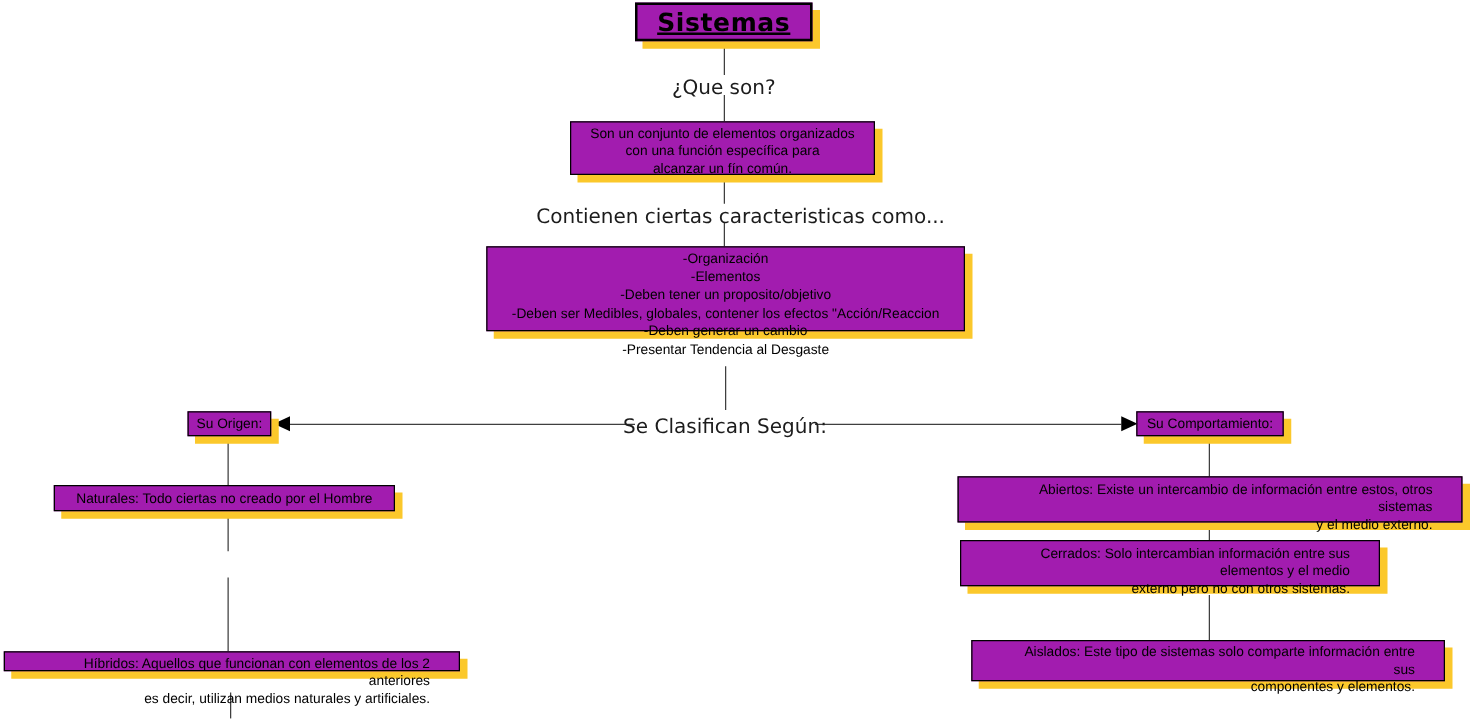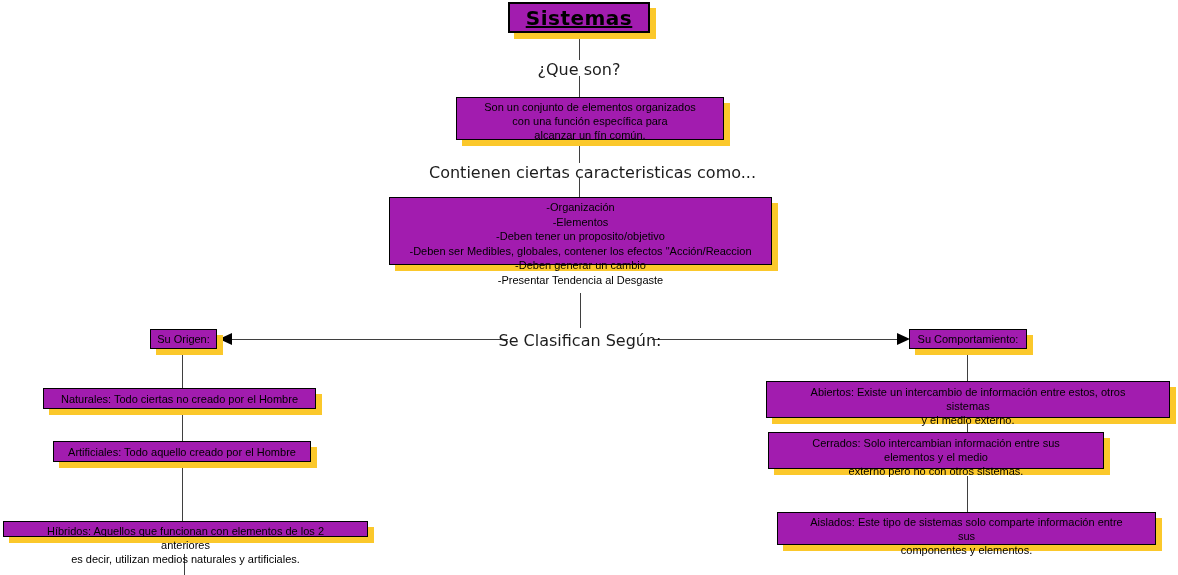--- a/index.html
+++ b/index.html
@@ -16,21 +16,21 @@
     background: #a21caf;
     border: 1px solid #000000;
     box-shadow: 6px 6px 0 #fbc82b;
     font-size: 11px;
     line-height: 14px;
     color: #000000;
     white-space: pre-line;
     box-sizing: border-box;
   }
   .node.center { text-align: center; padding: 2px 4px; }
-  .node.leftalign { text-align: center; padding: 3px 23px; }
+  .node.leftalign { text-align: right; padding: 3px 23px; }
   .node.pill {
     display: flex;
     align-items: center;
     justify-content: center;
     padding: 4px 2px;
     white-space: nowrap;
   }
   .title-node {
     font-family: "DejaVu Sans", sans-serif;
     font-weight: bold;
@@ -88,40 +88,39 @@
   <div class="vline" style="left:184px;top:554px;height:21px"></div>
 
   <div class="vline" style="left:967px;top:349px;height:33px"></div>
   <div class="vline" style="left:967px;top:417px;height:23px"></div>
   <div class="vline" style="left:967px;top:476px;height:36px"></div>
 
   <div class="node title-node" style="left:508px;top:2px;width:142px;height:31px">Sistemas</div>
 
   <div class="link-label" style="left:519px;top:60px;width:120px">¿Que son?</div>
 
-  <div class="node center" style="left:456px;top:97px;width:268px;height:43px">Son un conjunto de elementos organizados
+  <div class="node center" style="left:456px;top:97px;width:244px;height:43px">Son un conjunto de elementos organizados
 con una función específica para
 alcanzar un fín común.</div>
 
   <div class="link-label" style="left:429px;top:163px;width:300px">Contienen ciertas caracteristicas como...</div>
 
   <div class="node center chars-node" style="left:389px;top:197px;width:383px;height:68px">-Organización
 -Elementos
 -Deben tener un proposito/objetivo
 -Deben ser Medibles, globales, contener los efectos "Acción/Reaccion
 -Deben generar un cambio
 -Presentar Tendencia al Desgaste</div>
 
   <div class="link-label" style="left:480px;top:331px;width:200px">Se Clasifican Según:</div>
 
   <div class="node pill" style="left:150px;top:329px;width:67px;height:20px">Su Origen:</div>
 
   <div class="node pill" style="left:43px;top:388px;width:273px;height:21px">Naturales: Todo ciertas no creado por el Hombre</div>
 
-  <div class="node pill" style="left:53px;top:441px;width:258px;height:21px">Artificiales: Todo aquello creado por el Hombre</div>
 
   <div class="node leftalign" style="left:3px;top:521px;width:365px;height:16px;padding-top:2px">Híbridos: Aquellos que funcionan con elementos de los 2 anteriores
 es decir, utilizan medios naturales y artificiales.</div>
 
   <div class="node pill" style="left:909px;top:329px;width:118px;height:20px">Su Comportamiento:</div>
 
   <div class="node leftalign" style="left:766px;top:381px;width:404px;height:37px">Abiertos: Existe un intercambio de información entre estos, otros sistemas
 y el medio externo.</div>
 
   <div class="node leftalign" style="left:768px;top:432px;width:336px;height:37px">Cerrados: Solo intercambian información entre sus elementos y el medio

